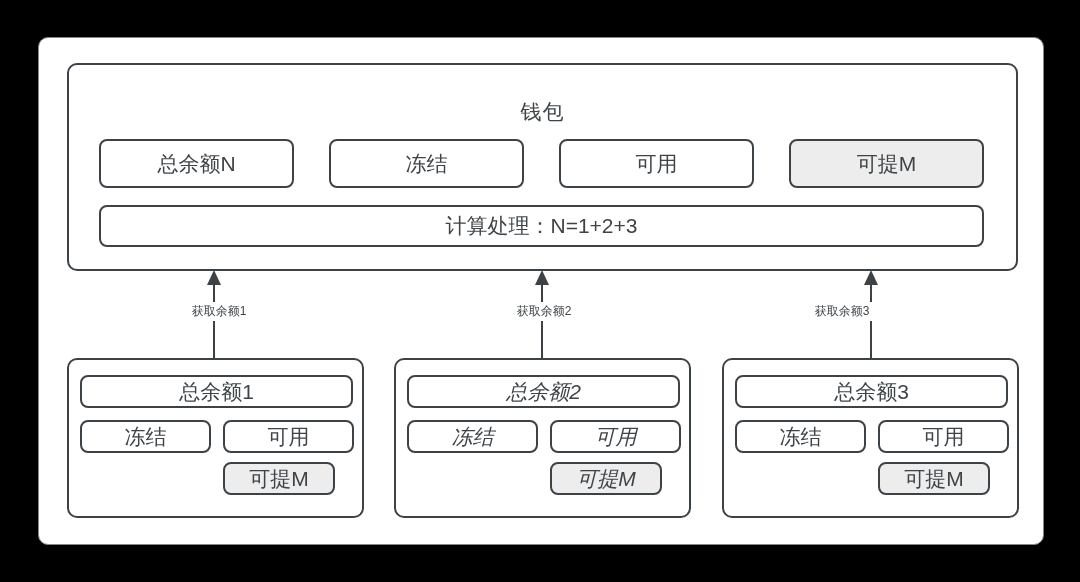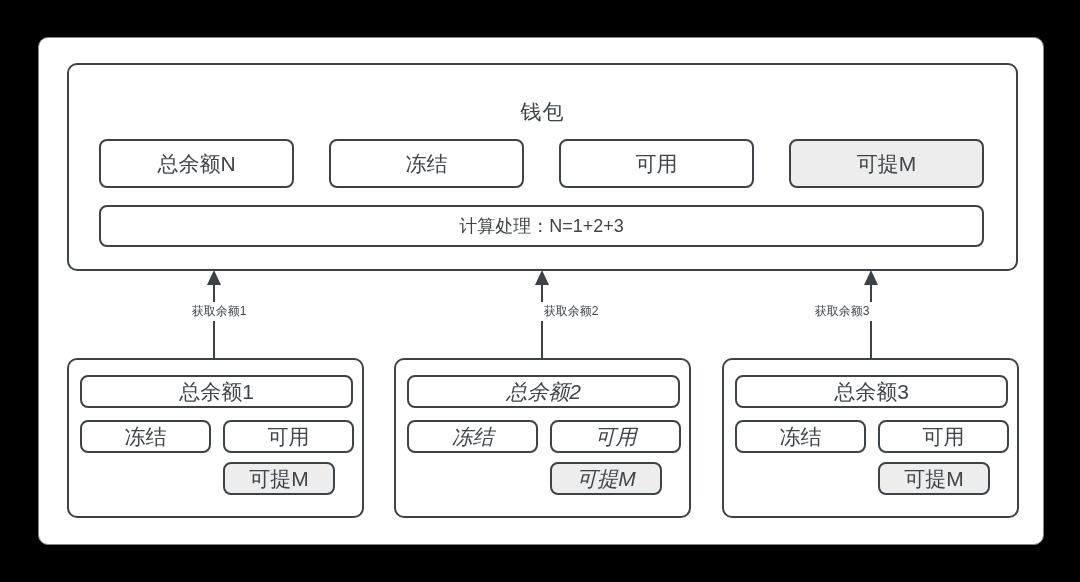--- a/index.html
+++ b/index.html
@@ -77,21 +77,21 @@
     left: 30px;
     top: 140px;
     width: 885px;
     height: 42px;
     border: 2px solid #3d4247;
     border-radius: 8px;
     background: #ffffff;
     display: flex;
     align-items: center;
     justify-content: center;
-    font-size: 18px;
+    font-size: 21px;
   }
   .arrow-line {
     position: absolute;
     width: 2px;
     top: 237px;
     height: 84px;
     background: #3d4247;
   }
   .arrow-head {
     position: absolute;
@@ -158,21 +158,21 @@
       </div>
       <div class="calc-box">计算处理：N=1+2+3</div>
     </div>
 
     <div class="arrow-line" style="left:174px"></div>
     <div class="arrow-head" style="left:168px"></div>
     <div class="arrow-label" style="left:180px">获取余额1</div>
 
     <div class="arrow-line" style="left:502px"></div>
     <div class="arrow-head" style="left:496px"></div>
-    <div class="arrow-label" style="left:532px">获取余额2</div>
+    <div class="arrow-label" style="left:505px">获取余额2</div>
 
     <div class="arrow-line" style="left:831px"></div>
     <div class="arrow-head" style="left:825px"></div>
     <div class="arrow-label" style="left:803px">获取余额3</div>
 
     <div class="panel p1">
       <div class="mini total">总余额1</div>
       <div class="mini frozen">冻结</div>
       <div class="mini avail">可用</div>
       <div class="mini withdraw filled">可提M</div>

